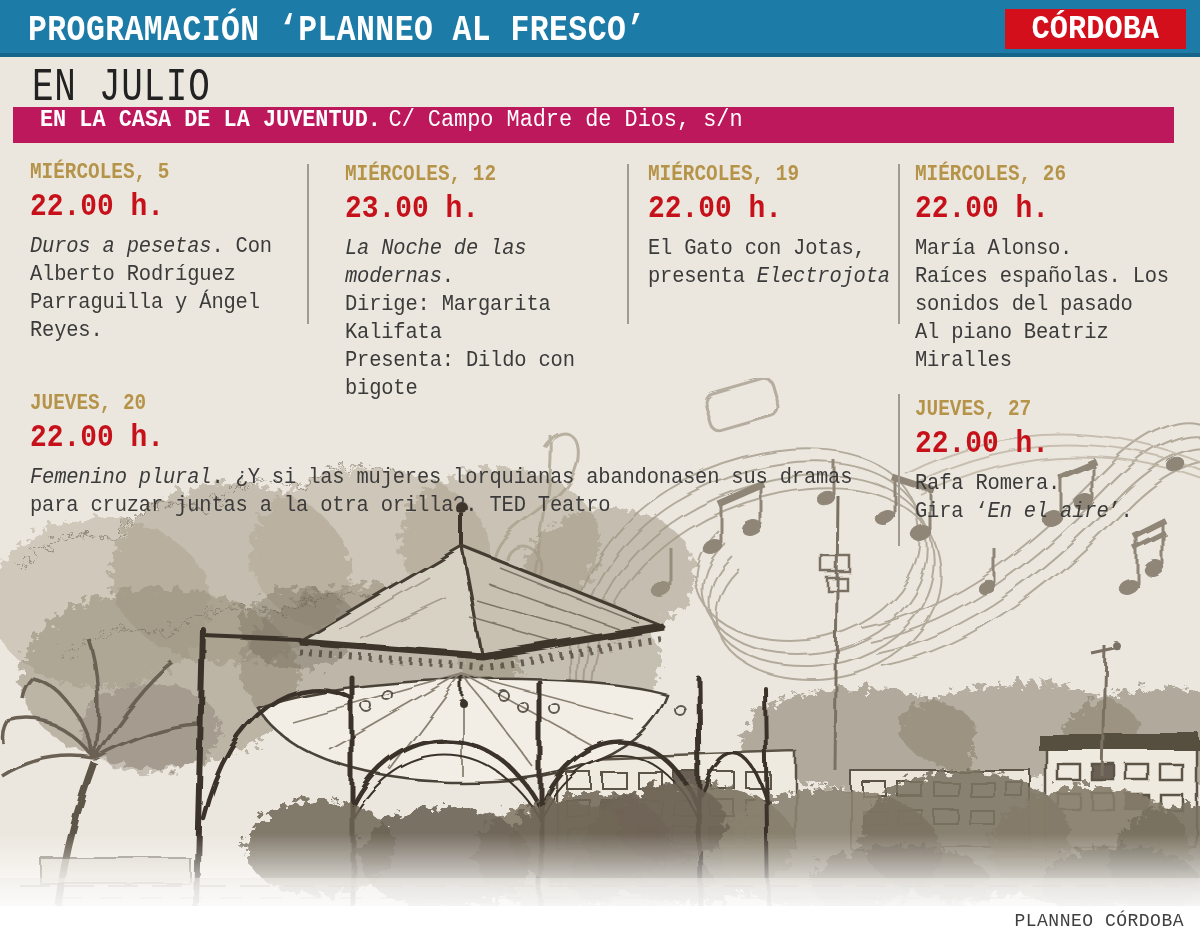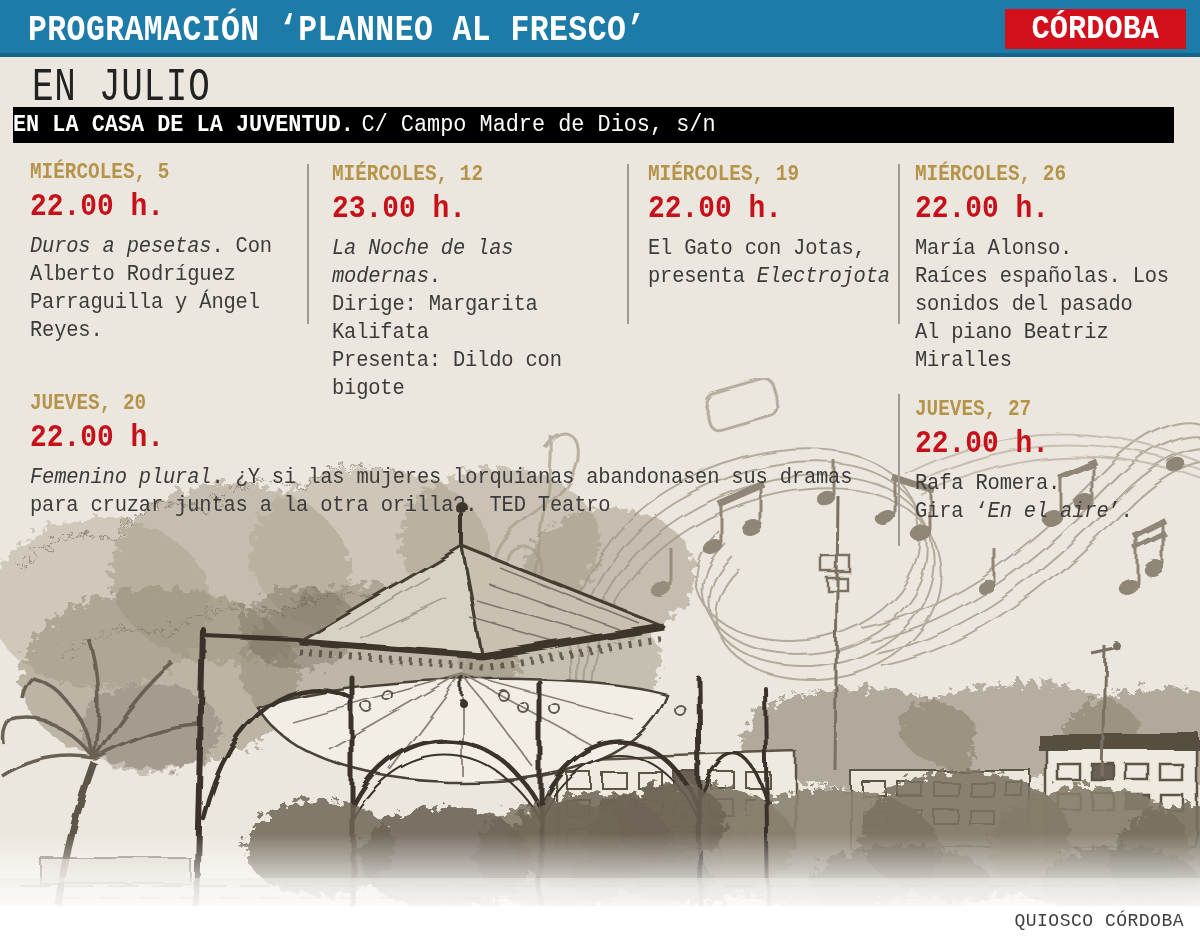--- a/index.html
+++ b/index.html
@@ -12,39 +12,39 @@
   .topbar{position:absolute;left:0;top:0;width:1200px;height:57px;background:#1d7ba7;
           box-shadow:inset 0 -4px 0 #15658a;}
   .main-title{position:absolute;left:28px;top:9px;font-size:37px;font-weight:bold;color:#fff;
           white-space:nowrap;transform:scaleX(.85);transform-origin:left top;letter-spacing:.5px;}
   .logo{position:absolute;left:1005px;top:9px;width:181px;height:40px;background:#d40f1c;
         display:flex;align-items:center;justify-content:center;}
   .logo span{color:#fff;font-weight:bold;font-size:33px;letter-spacing:0;transform:scaleX(.92);}
   .subtitle{position:absolute;left:32px;top:62px;font-size:46px;font-weight:400;color:#222;
         white-space:nowrap;transform:scaleX(.78);transform-origin:left top;letter-spacing:1px;}
   
-  .venue-bar{position:absolute;left:13px;width:1161px;height:36px;background:#000000;
-        display:flex;align-items:center;padding-left:0;box-sizing:border-box;}
+  .venue-bar{position:absolute;left:13px;width:1161px;height:36px;background:#be185d;
+        display:flex;align-items:flex-start;padding-left:27px;box-sizing:border-box;}
   .venue-bar.bar1{top:107px}
   .venue-bar.bar2{top:342px}
   .venue-inner{display:flex;white-space:nowrap;transform:scaleX(.95);transform-origin:left center;
         color:#fff;font-size:23px;align-items:baseline;}
   .venue-inner .vb{font-weight:bold;}
   .venue-inner .vr{margin-left:8px;font-weight:normal;}
   
   .event{position:absolute;}
   .event .date{font-size:22px;font-weight:bold;color:#b5944a;white-space:nowrap;
         transform:scaleX(.88);transform-origin:left top;}
   .event .time{font-size:31px;font-weight:bold;color:#c6111b;margin-top:4px;white-space:nowrap;
         transform:scaleX(.9);transform-origin:left top;}
   .event .desc{font-size:22px;line-height:28px;color:#3b3b3b;margin-top:9px;white-space:pre-line;
         letter-spacing:-.2px;transform:scaleX(.93);transform-origin:left top;}
   .event .desc em{font-style:italic;}
   .e1{left:30px;top:160px;width:310px}
-  .e2{left:332px;top:162px;width:310px}
+  .e2{left:345px;top:162px;width:310px}
   .e3{left:648px;top:162px;width:300px}
   .e4{left:915px;top:162px;width:290px}
   .e5{left:30px;top:391px;width:890px}
   .e6{left:915px;top:397px;width:290px}
   .vdiv{position:absolute;width:2px;background:#a09a90;}
   .d1{left:307px;top:164px;height:160px}
   .d2{left:627px;top:164px;height:160px}
   .d3{left:898px;top:164px;height:160px}
   .d4{left:898px;top:394px;height:152px}
   
@@ -367,16 +367,16 @@
   </div>
   <div class="event e6">
     <div class="date">JUEVES, 27</div>
     <div class="time">22.00 h.</div>
     <div class="desc"><span>Rafa Romera.
 Gira ‘</span><em>En el aire</em><span>’.</span></div>
   </div>
   <div class="vdiv d4"></div>
 
   <div class="footer">
-    <div class="credit">QUIOSCO CÓRDOBA</div>
+    <div class="credit">PLANNEO CÓRDOBA</div>
   </div>
 
 </div>
 
 </body></html>

